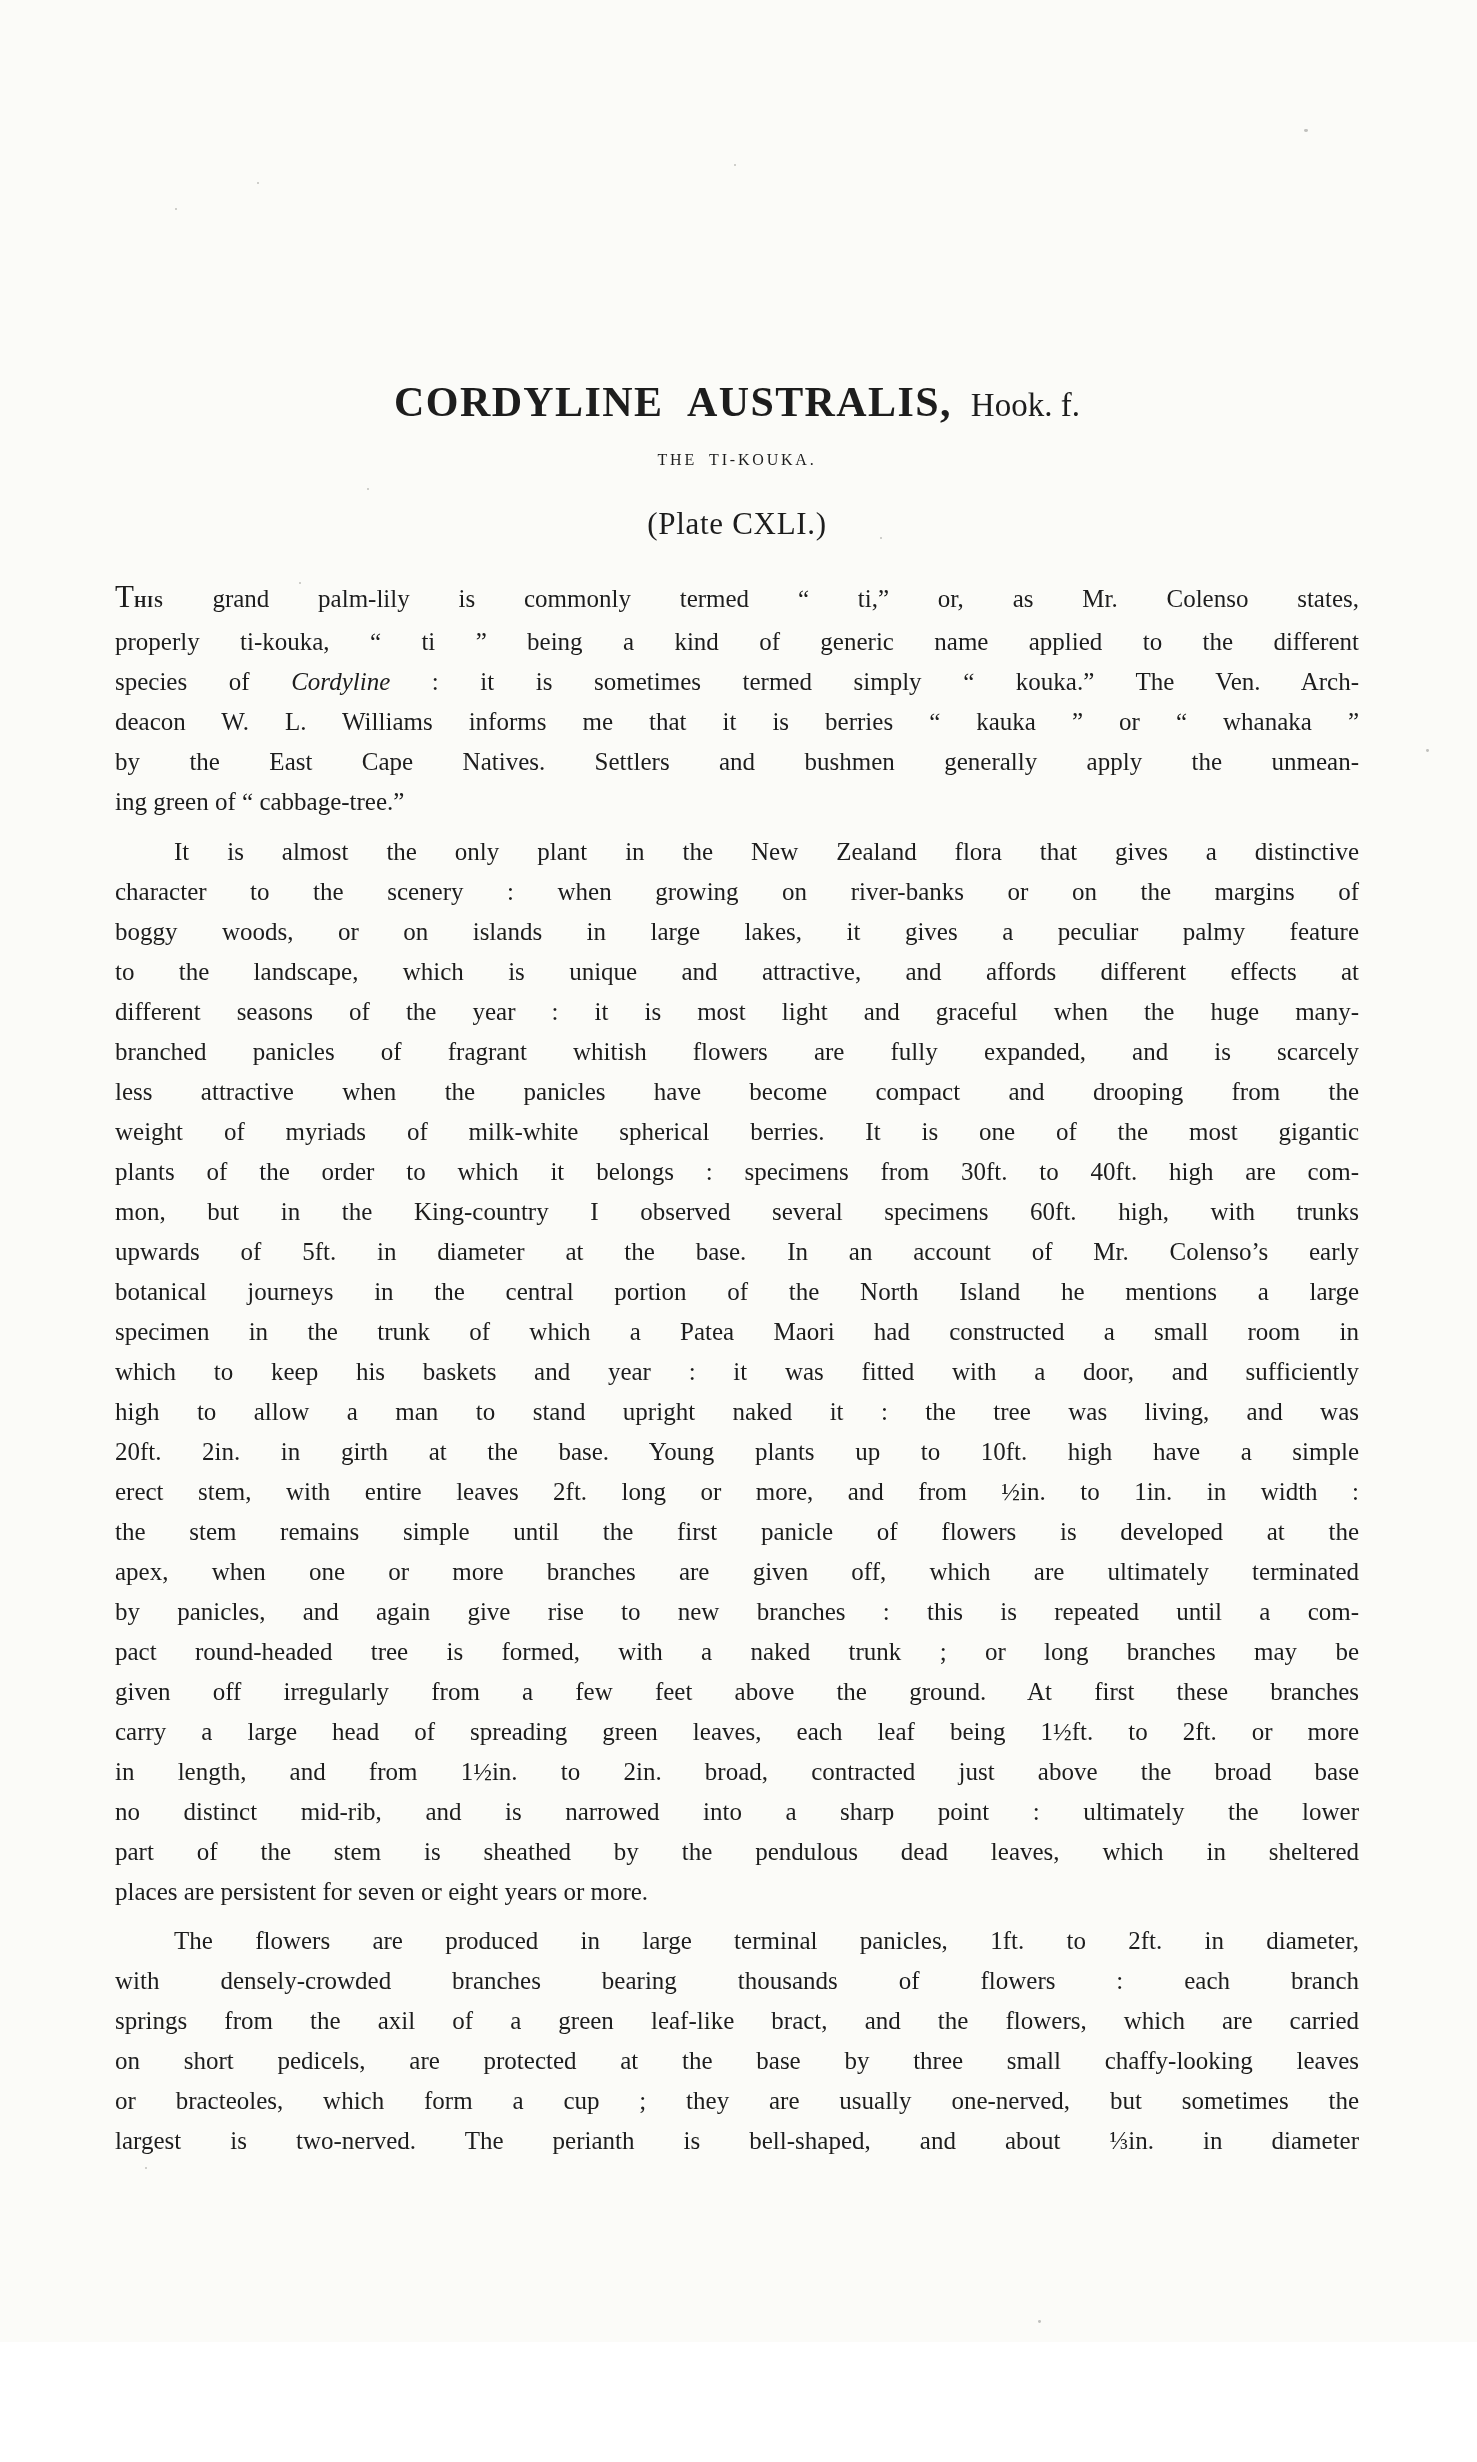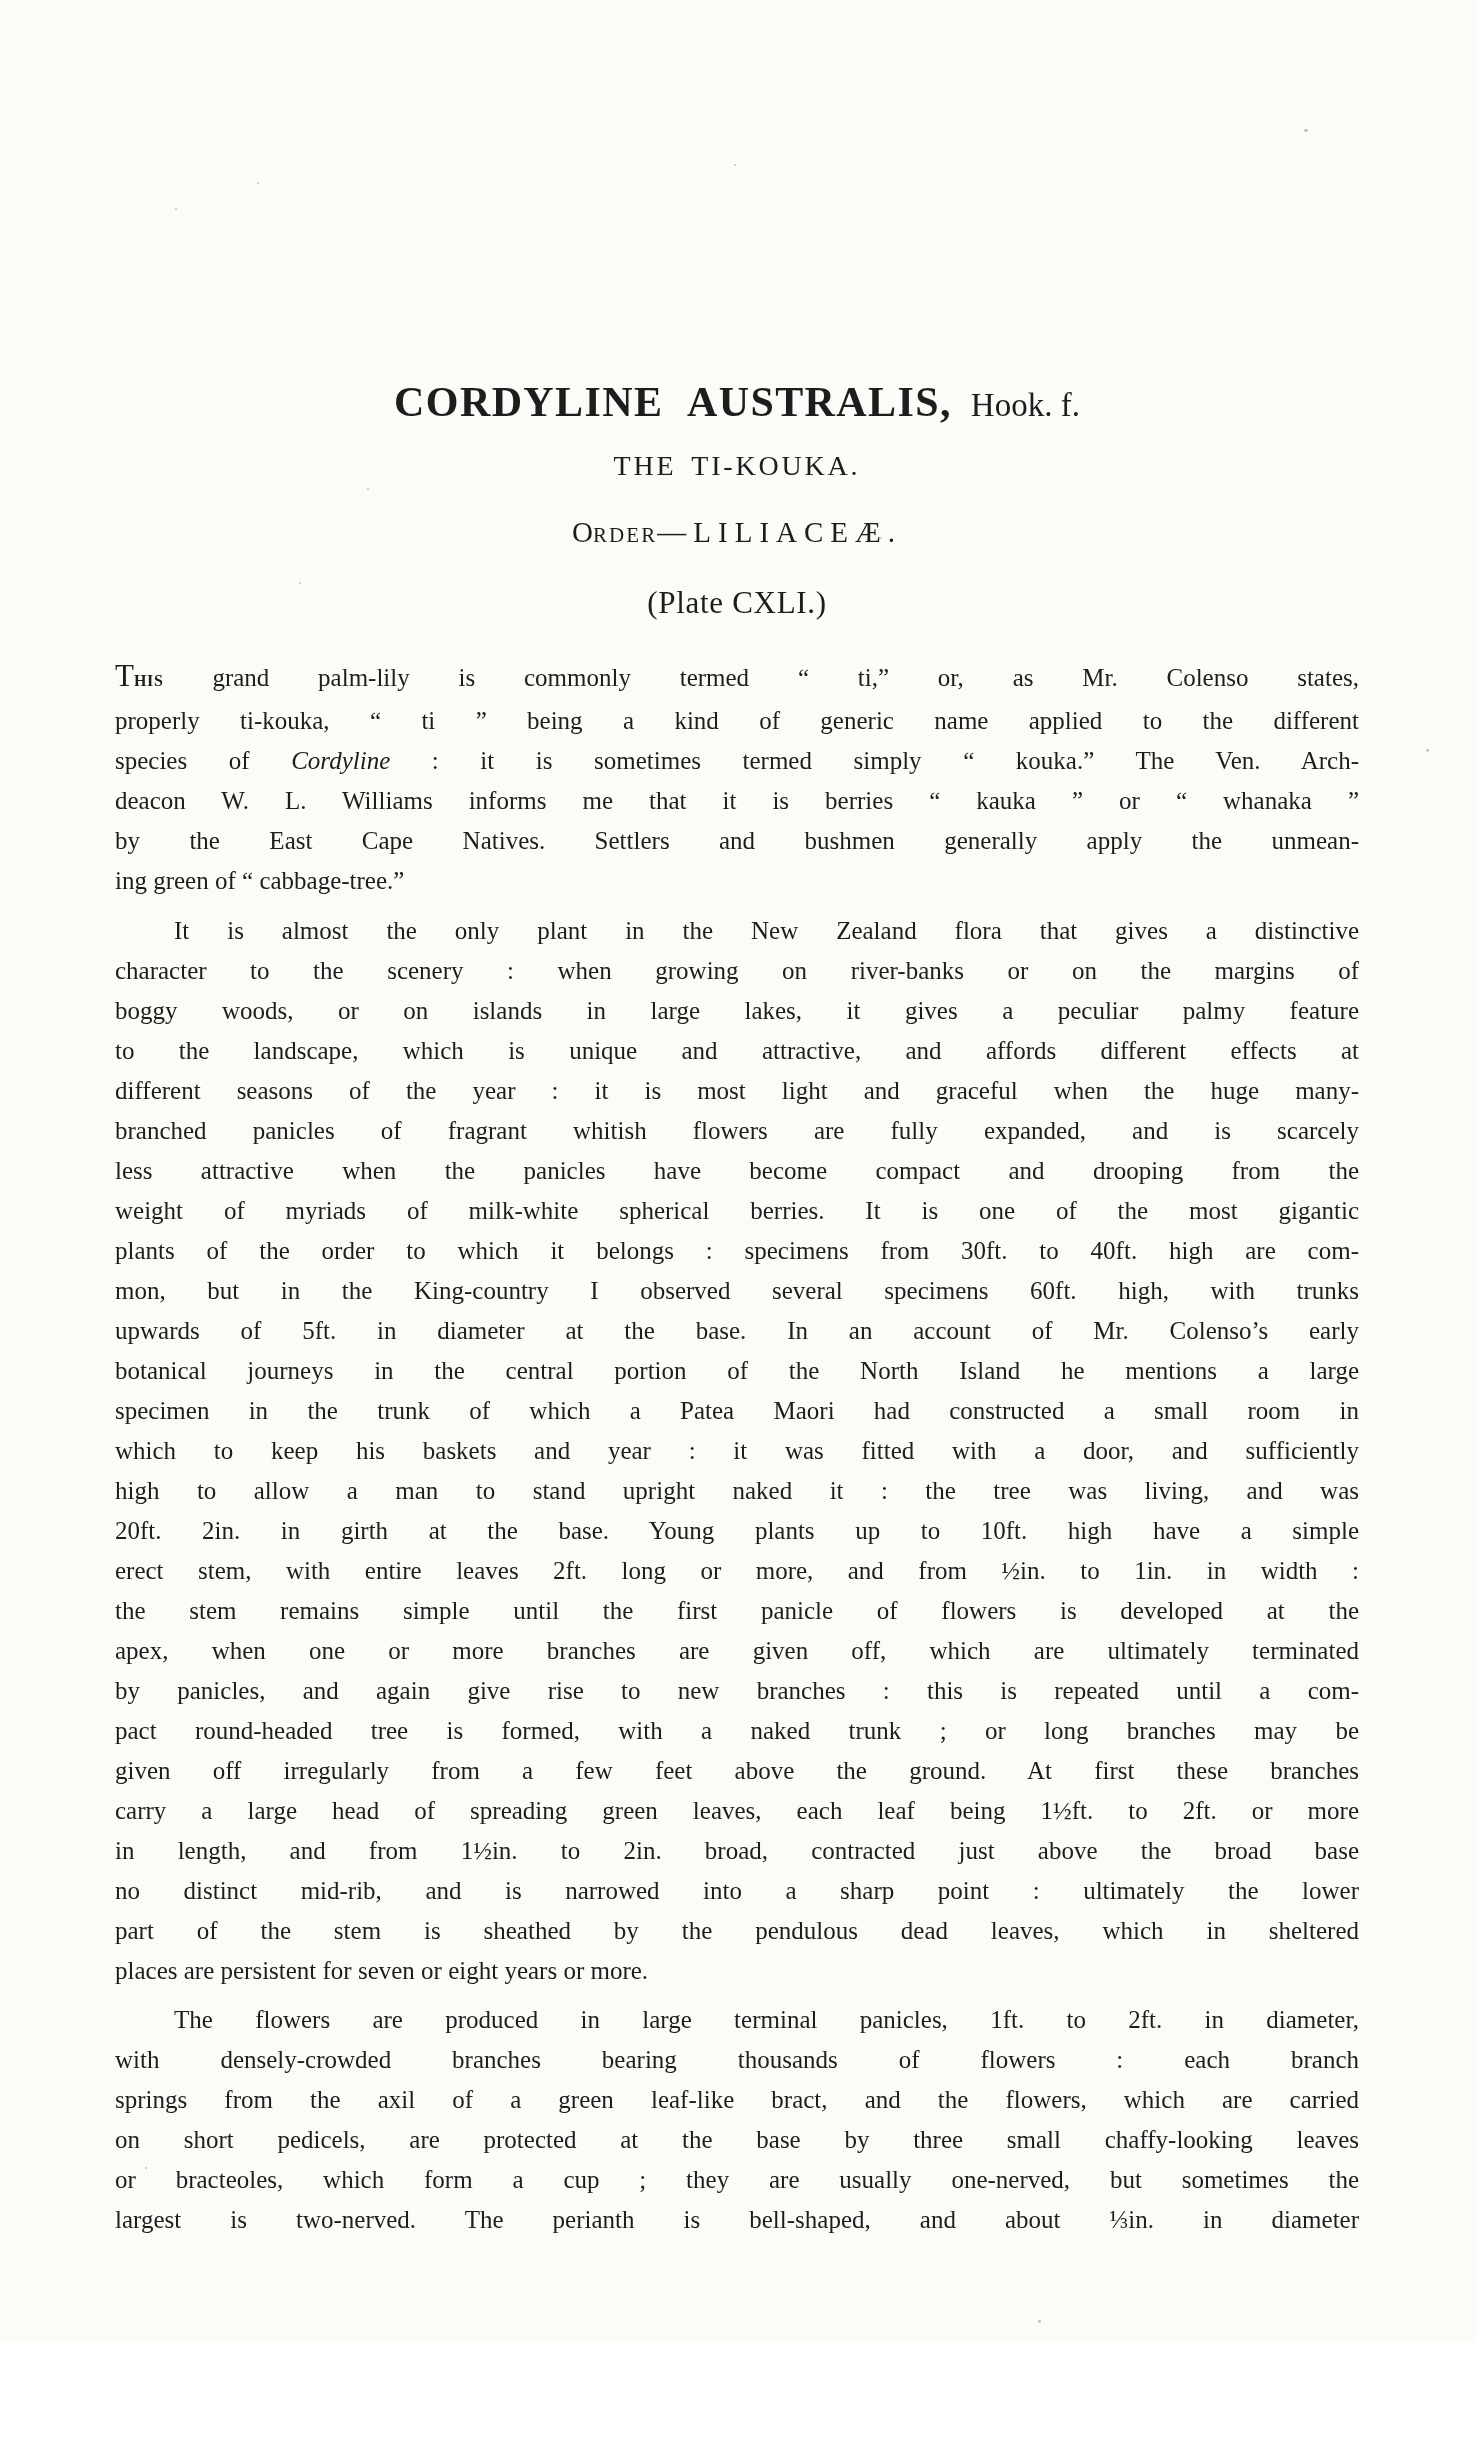--- a/index.html
+++ b/index.html
@@ -32,21 +32,21 @@
   }
   .title-main{word-spacing:14px;}
   .title-suffix{
     font-weight:400;
     font-size:33px;
     letter-spacing:0;
     margin-left:7px;
   }
   .subtitle{
     margin-top:29px;
-    font-size:28px;
+    font-size:16px;
     line-height:1;
     letter-spacing:2.8px;
     word-spacing:5.6px;
   }
   .order{
     margin-top:38px;
     line-height:1;
   }
   .ord-initial{font-size:29px;}
   .ord-small{font-size:21px;letter-spacing:2.1px;}
@@ -103,21 +103,20 @@
   </div>
 
   <div class="content">
 
     <div class="header">
       <h1 class="title">
         <span class="title-main">CORDYLINE AUSTRALIS,</span>
         <span class="title-suffix">Hook. f.</span>
       </h1>
       <div class="subtitle">THE TI-KOUKA.</div>
-      <div class="order"><span class="ord-initial">O</span><span class="ord-small">RDER</span><span class="ord-rest">—LILIACEÆ.</span></div>
       <div class="plate">(Plate CXLI.)</div>
     </div>
 
     <div class="body">
         <div class="para">
           <div class="line"><span class="lead-cap">T</span><span class="lead-small">HIS</span> grand palm-lily is commonly termed “ ti,” or, as Mr. Colenso states,</div>
           <div class="line">properly ti-kouka, “ ti ” being a kind of generic name applied to the different</div>
           <div class="line">species of <i>Cordyline</i> : it is sometimes termed simply “ kouka.”  The Ven. Arch-</div>
           <div class="line">deacon W. L. Williams informs me that it is berries “ kauka ” or “ whanaka ”</div>
           <div class="line">by the East Cape Natives.  Settlers and bushmen generally apply the unmean-</div>

